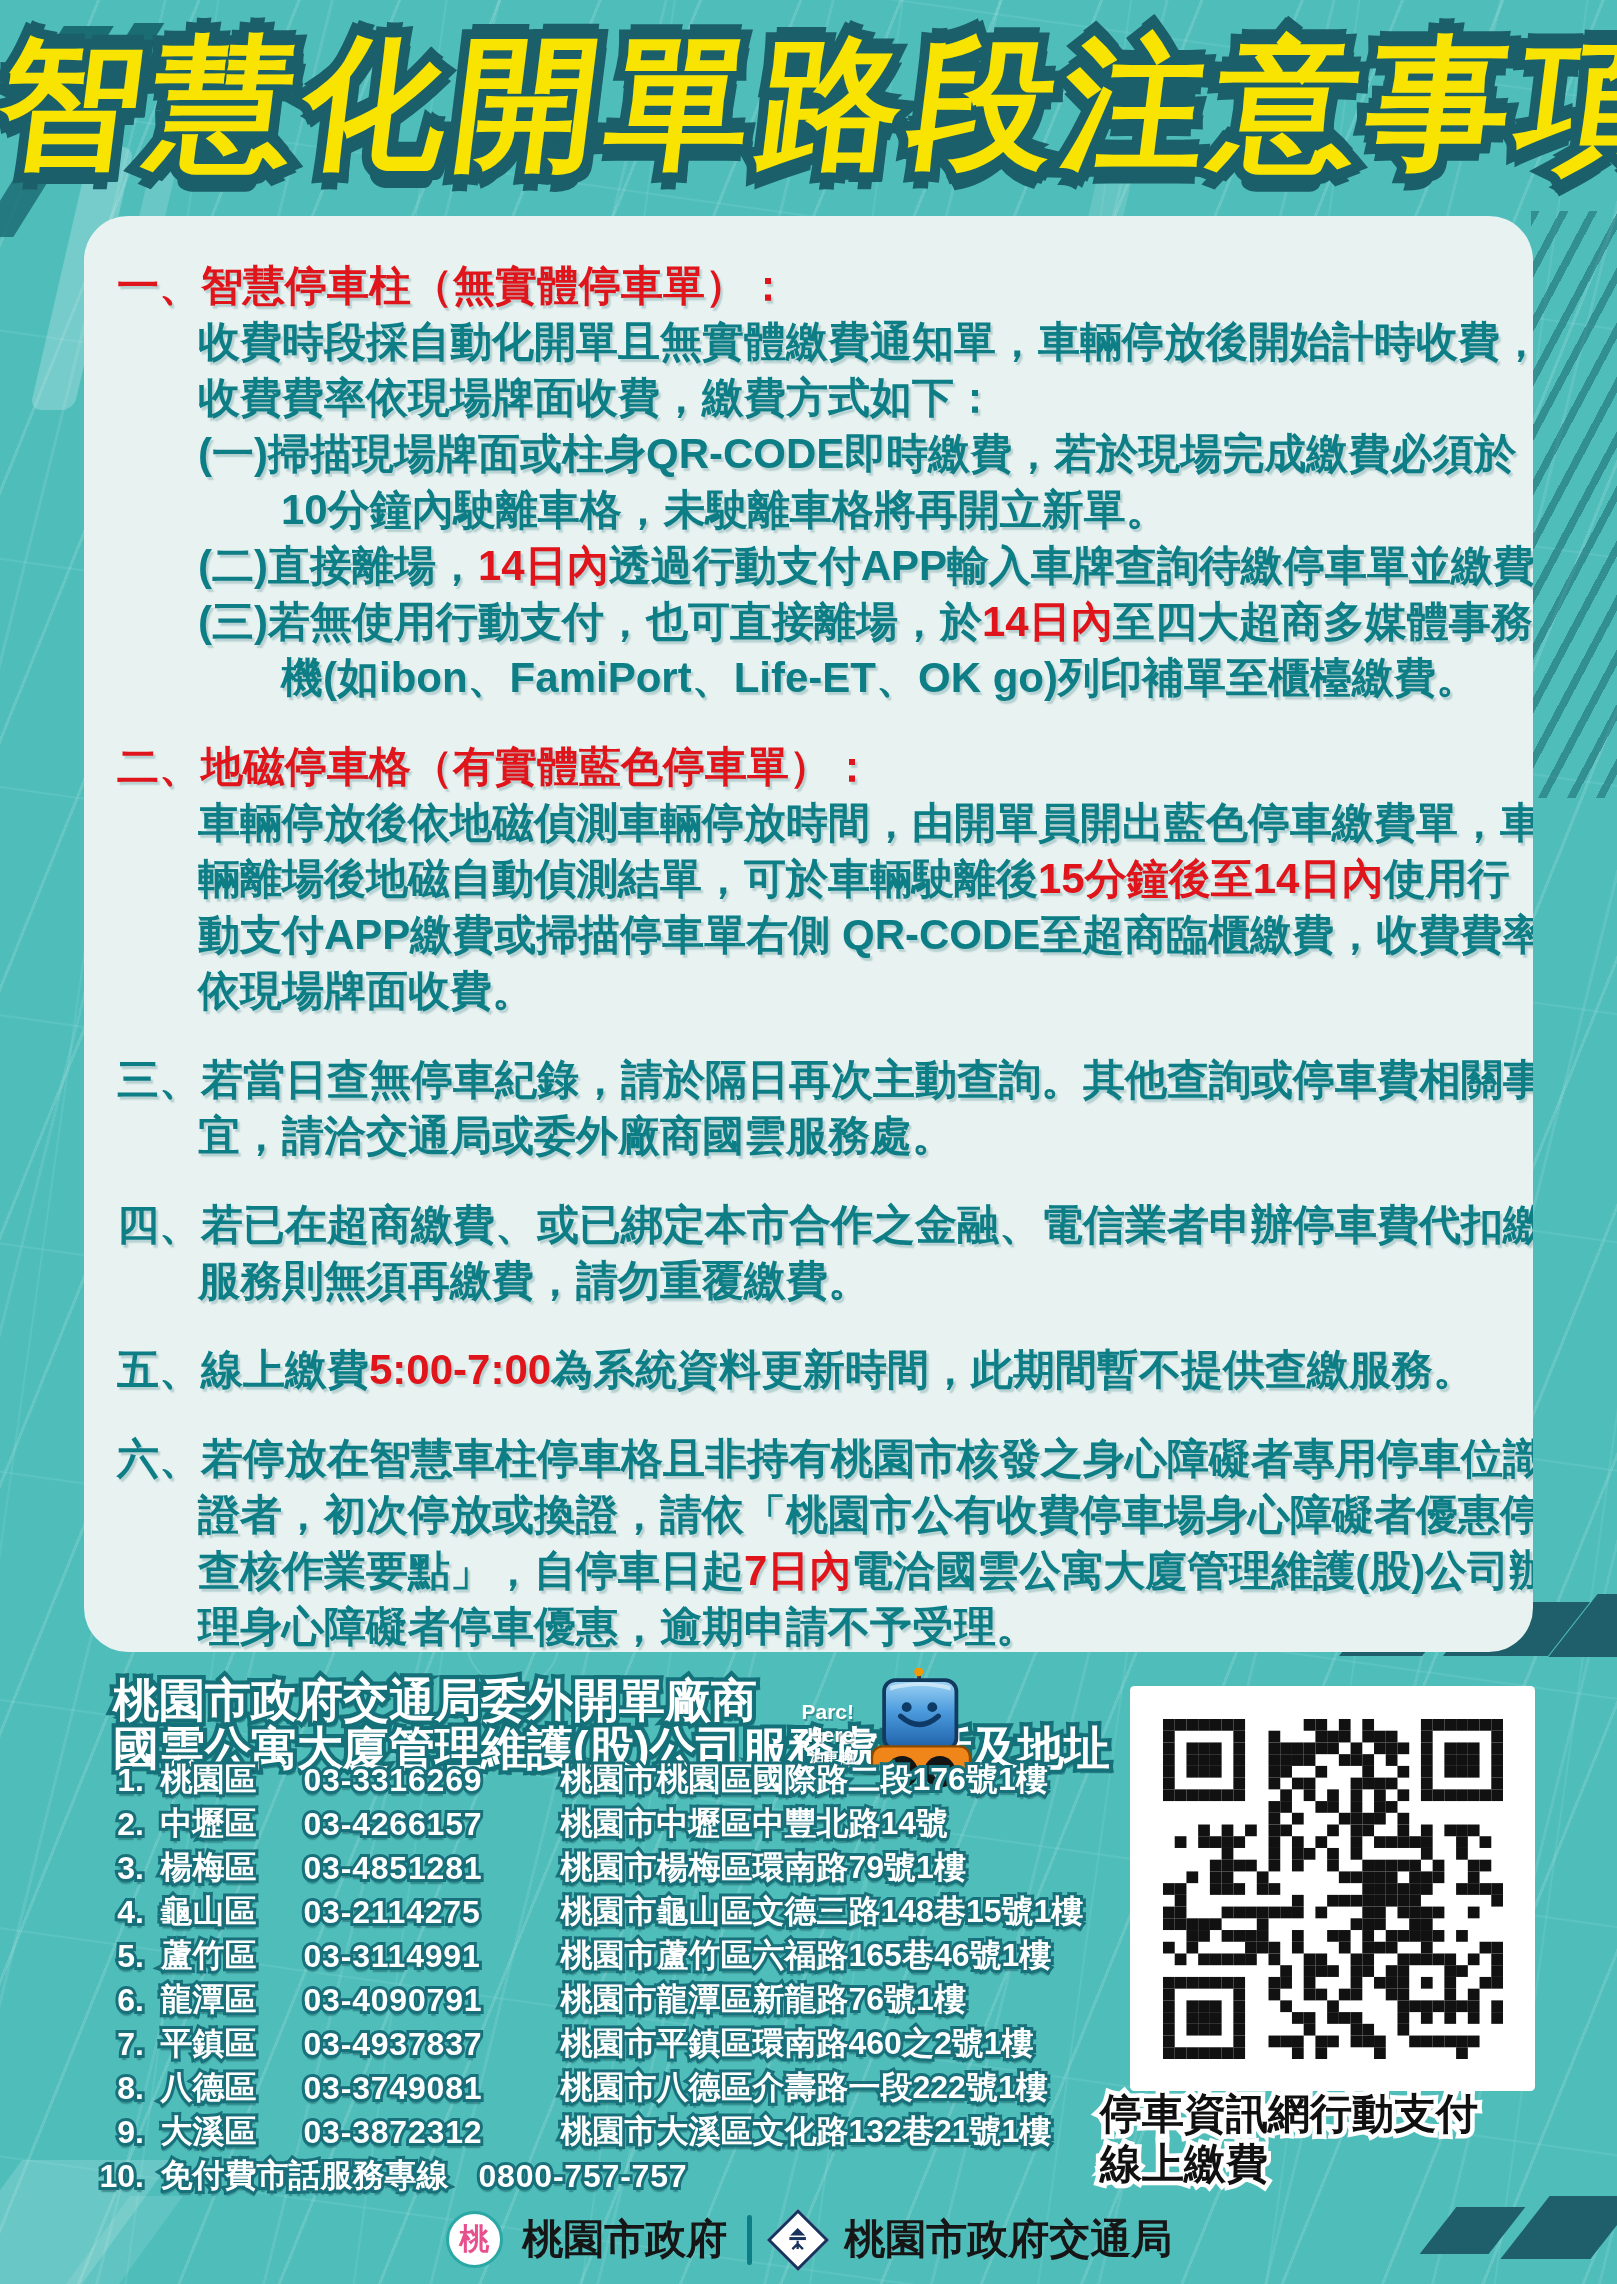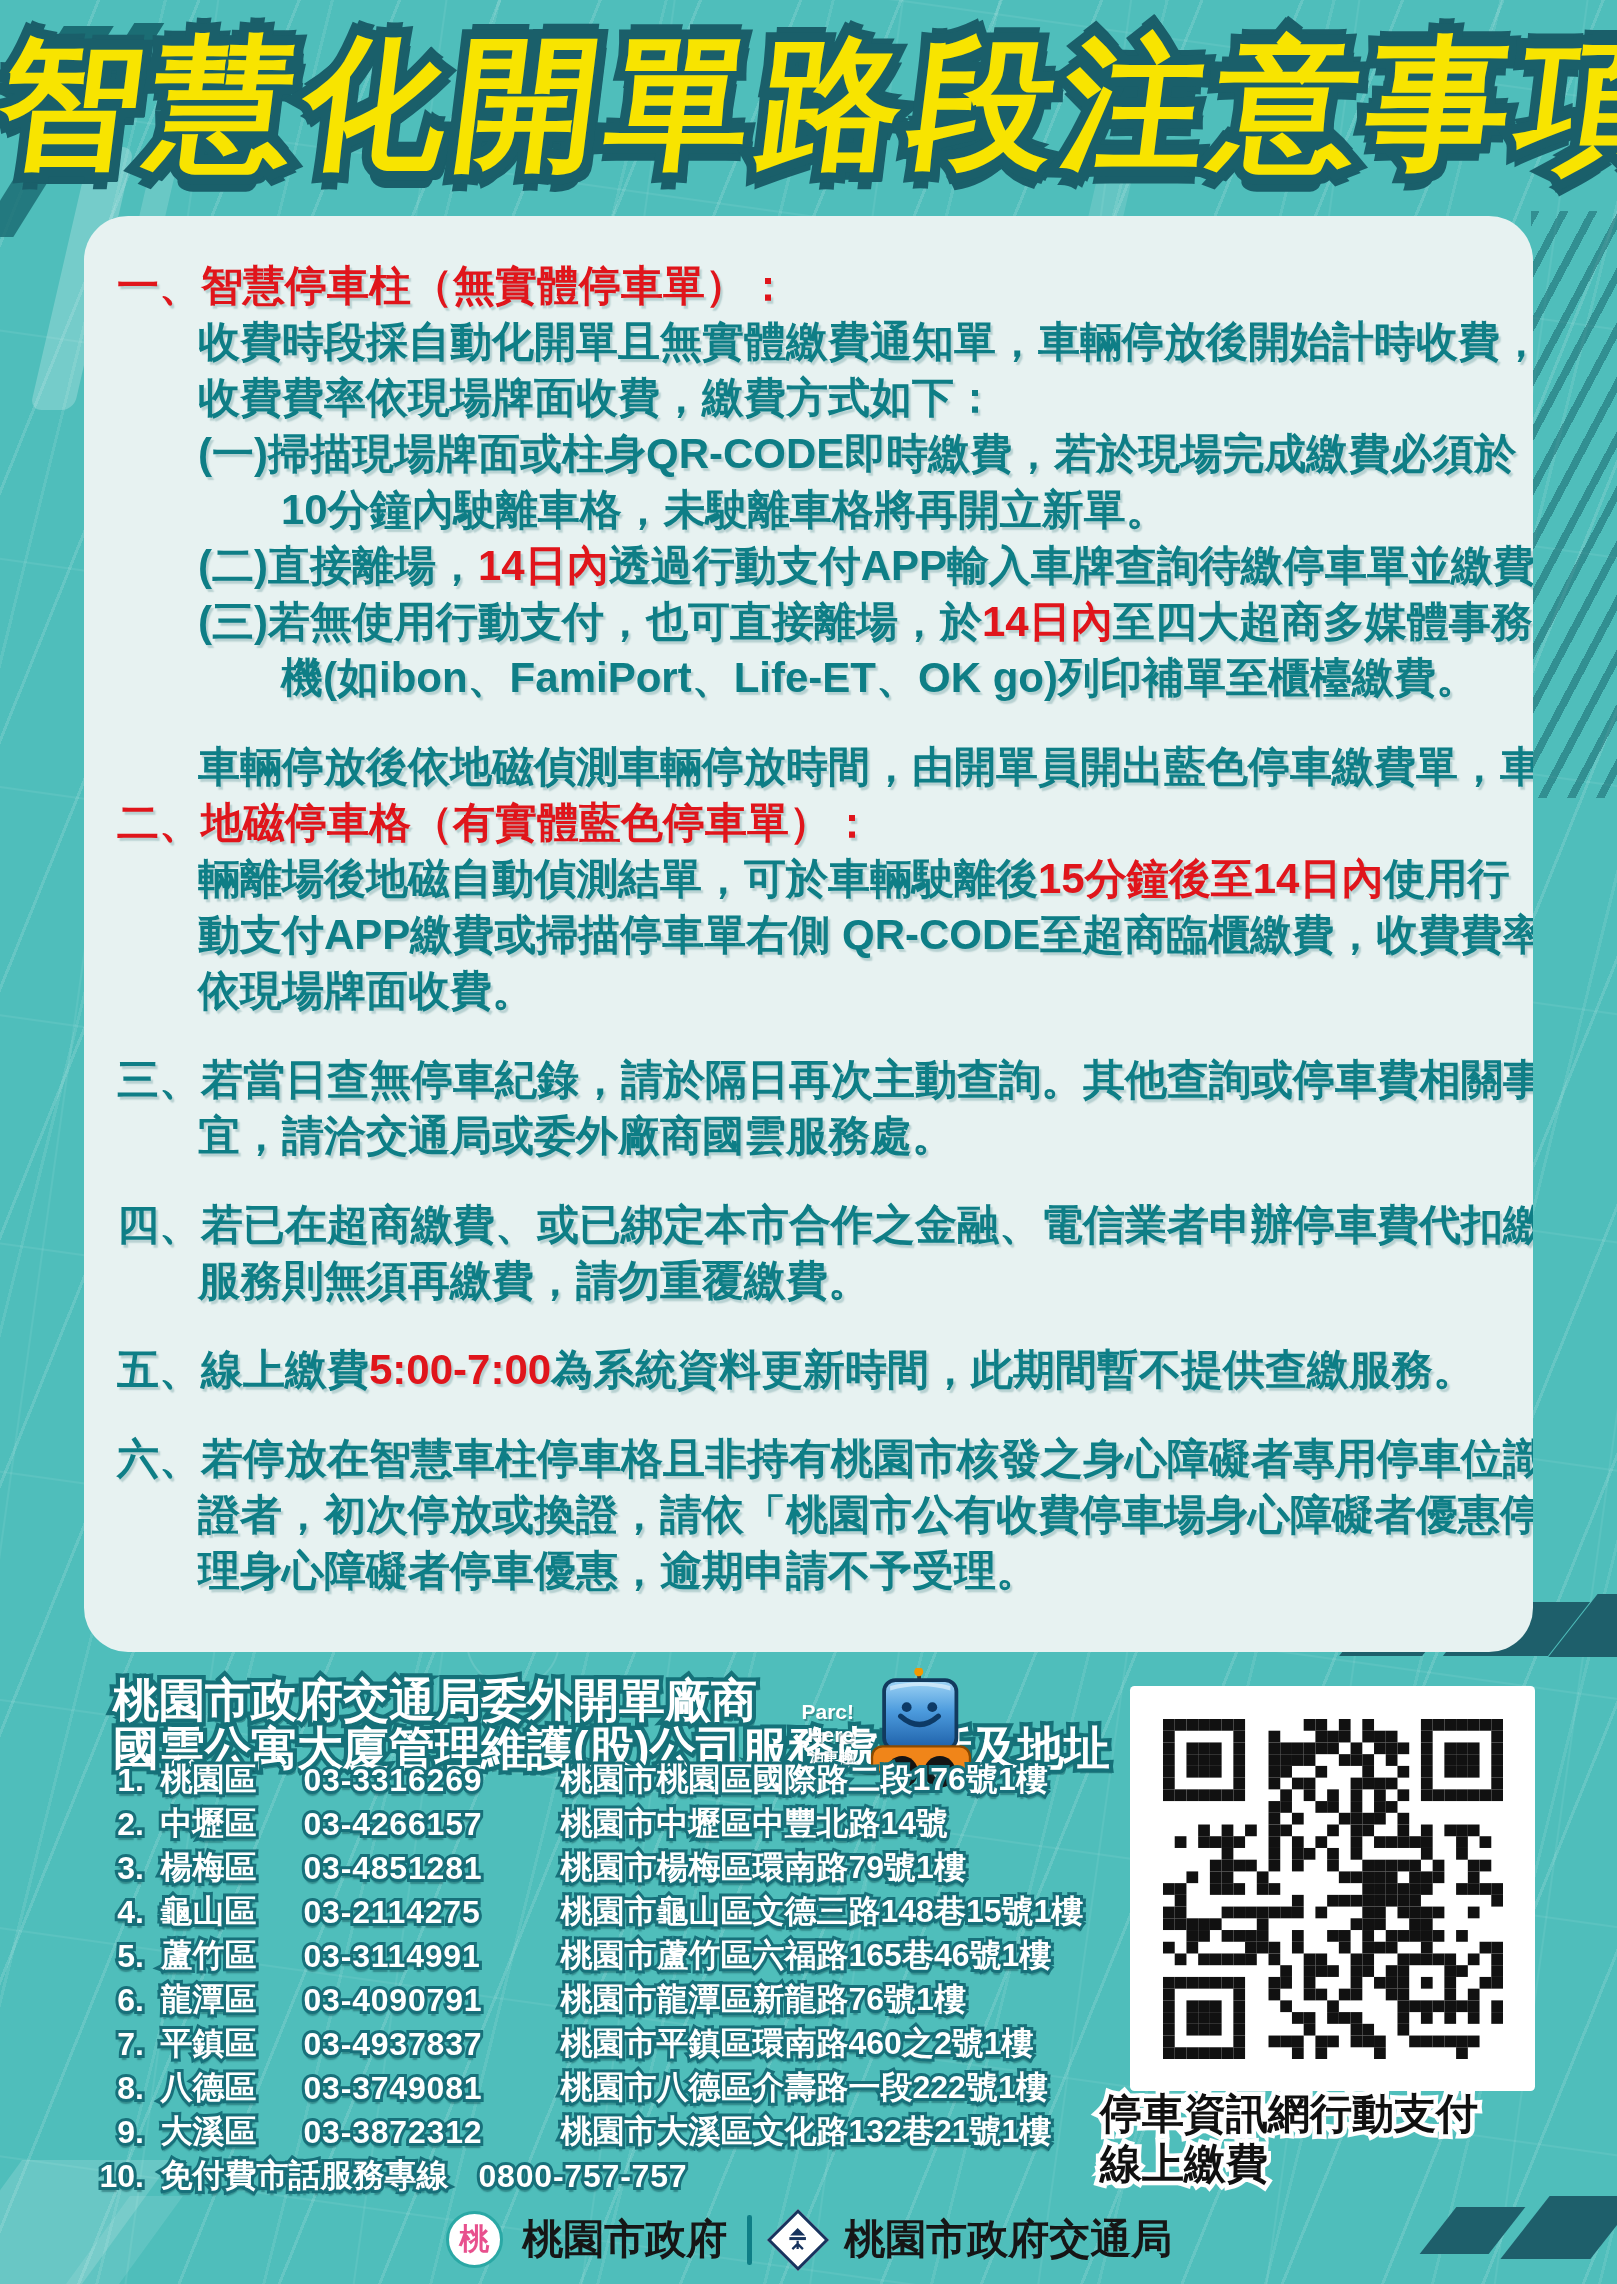--- a/index.html
+++ b/index.html
@@ -135,40 +135,41 @@
           <div class="line ind0"><span class="red">一、智慧停車柱（無實體停車單）：</span></div>
           <div class="line ind1"><span>收費時段採自動化開單且無實體繳費通知單，車輛停放後開始計時收費，</span></div>
           <div class="line ind1"><span>收費費率依現場牌面收費，繳費方式如下：</span></div>
           <div class="line ind1"><span>(一)掃描現場牌面或柱身QR-CODE即時繳費，若於現場完成繳費必須於</span></div>
           <div class="line ind2"><span>10分鐘內駛離車格，未駛離車格將再開立新單。</span></div>
           <div class="line ind1"><span>(二)直接離場，</span><span class="red">14日內</span><span>透過行動支付APP輸入車牌查詢待繳停車單並繳費。</span></div>
           <div class="line ind1"><span>(三)若無使用行動支付，也可直接離場，於</span><span class="red">14日內</span><span>至四大超商多媒體事務</span></div>
           <div class="line ind2"><span>機(如ibon、FamiPort、Life-ET、OK go)列印補單至櫃檯繳費。</span></div>
         </div>
         <div class="section">
+          <div class="line ind0"><span class="red">二、地磁停車格（有實體藍色停車單）：</span></div>
           <div class="line ind1"><span>車輛停放後依地磁偵測車輛停放時間，由開單員開出藍色停車繳費單，車</span></div>
-          <div class="line ind0"><span class="red">二、地磁停車格（有實體藍色停車單）：</span></div>
           <div class="line ind1"><span>輛離場後地磁自動偵測結單，可於車輛駛離後</span><span class="red">15分鐘後至14日內</span><span>使用行</span></div>
           <div class="line ind1"><span>動支付APP繳費或掃描停車單右側 QR-CODE至超商臨櫃繳費，收費費率</span></div>
           <div class="line ind1"><span>依現場牌面收費。</span></div>
         </div>
         <div class="section">
           <div class="line ind0"><span>三、若當日查無停車紀錄，請於隔日再次主動查詢。其他查詢或停車費相關事</span></div>
           <div class="line ind1"><span>宜，請洽交通局或委外廠商國雲服務處。</span></div>
         </div>
         <div class="section">
           <div class="line ind0"><span>四、若已在超商繳費、或已綁定本市合作之金融、電信業者申辦停車費代扣繳</span></div>
           <div class="line ind1"><span>服務則無須再繳費，請勿重覆繳費。</span></div>
         </div>
         <div class="section">
           <div class="line ind0"><span>五、線上繳費</span><span class="red">5:00-7:00</span><span>為系統資料更新時間，此期間暫不提供查繳服務。</span></div>
         </div>
         <div class="section">
           <div class="line ind0"><span>六、若停放在智慧車柱停車格且非持有桃園市核發之身心障礙者專用停車位識別</span></div>
           <div class="line ind1"><span>證者，初次停放或換證，請依「桃園市公有收費停車場身心障礙者優惠停車</span></div>
+          <div class="line ind1"><span>查核作業要點」，自停車日起</span><span class="red">7日內</span><span>電洽國雲公寓大廈管理維護(股)公司辦</span></div>
           <div class="line ind1"><span>理身心障礙者停車優惠，逾期申請不予受理。</span></div>
         </div>
       </div>
   </div>
 
   <div class="contact-header">
     <div class="chl stroked" data-text="桃園市政府交通局委外開單廠商">桃園市政府交通局委外開單廠商</div>
     <div class="chl stroked" data-text="國雲公寓大廈管理維護(股)公司服務處電話及地址">國雲公寓大廈管理維護(股)公司服務處電話及地址</div>
   </div>
 

